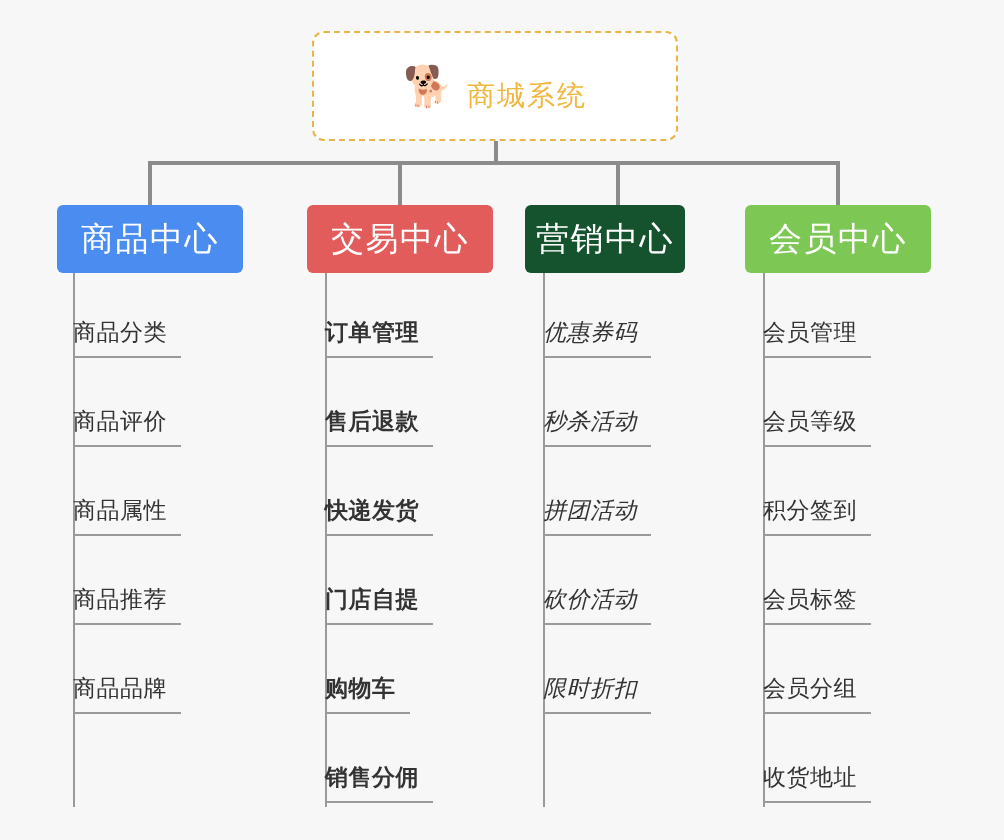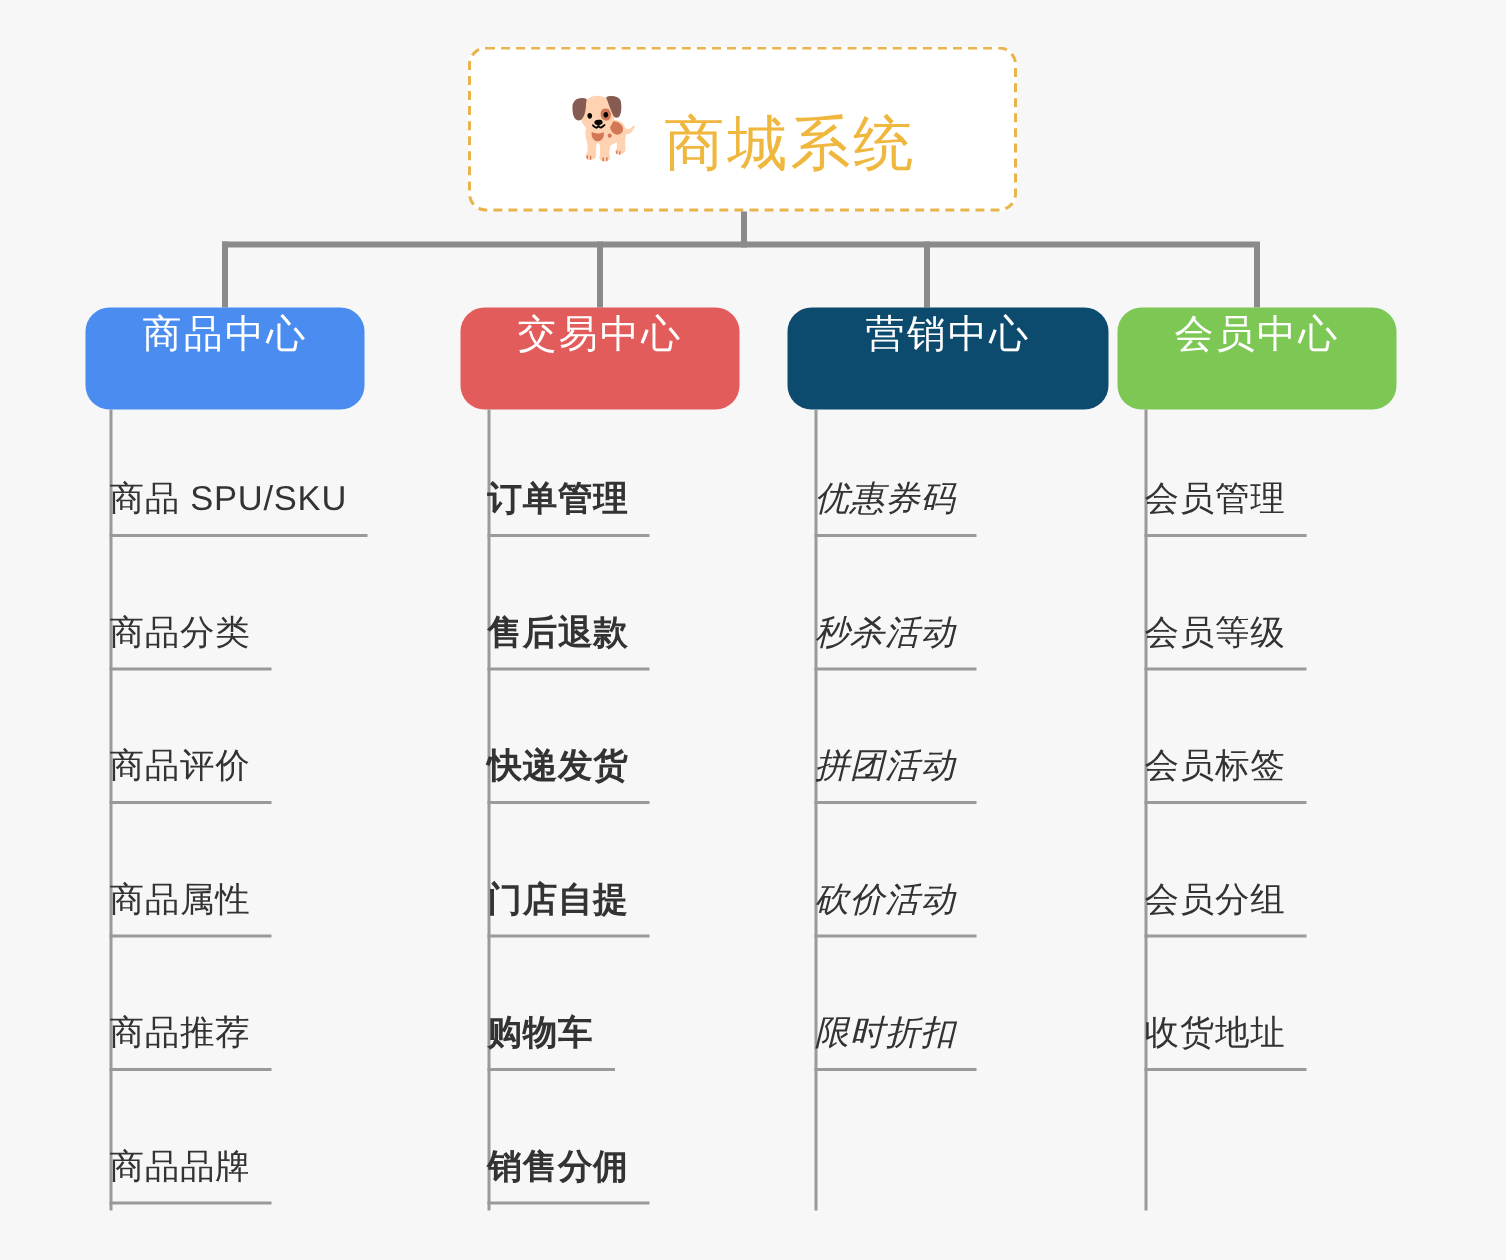--- a/index.html
+++ b/index.html
@@ -38,21 +38,21 @@
     justify-content: center;
     gap: 14px;
   }
   .root-emoji {
     font-family: "DejaVu Sans", sans-serif;
     font-size: 40px;
     line-height: 1;
     color: #f2c14e;
   }
   .root-title {
-    font-size: 40px;
+    font-size: 28px;
     color: #f0b73f;
     letter-spacing: 2px;
     line-height: 1;
     margin-top: 19px;
   }
 
   
   .conn {
     position: absolute;
     background: #8b8b8b;
@@ -77,25 +77,26 @@
 
   
   .column {
     position: absolute;
     top: 205px;
   }
   .cat-box {
     position: relative;
     box-sizing: border-box;
     height: 68px;
-    border-radius: 16px;
+    border-radius: 6px;
     display: flex;
+    align-items: center;
     justify-content: center;
     color: #ffffff;
-    font-size: 26px;
+    font-size: 33px;
     letter-spacing: 1.5px;
   }
 
   
   .trunk {
     position: absolute;
     top: 68px;
     width: 2px;
     background: #9a9a9a;
   }
@@ -144,23 +145,20 @@
     </div>
 
   <div id="columns">
       <div class="column" style="left: 57px; width: 186px;">
         <div class="cat-box" style="background: rgb(74, 140, 240); width: 186px;">
           <span>商品中心</span>
         </div>
         <div class="trunk" style="left: 16px; height: 534px;"></div>
         <div class="leaf-list" style="padding-left: 16px;">
           <div class="leaf">
-            <span class="leaf-inner">商品 SPU/SKU</span>
-          </div>
-          <div class="leaf">
             <span class="leaf-inner">商品分类</span>
           </div>
           <div class="leaf">
             <span class="leaf-inner">商品评价</span>
           </div>
           <div class="leaf">
             <span class="leaf-inner">商品属性</span>
           </div>
           <div class="leaf">
             <span class="leaf-inner">商品推荐</span>
@@ -190,21 +188,21 @@
           </div>
           <div class="leaf">
             <span class="leaf-inner">购物车</span>
           </div>
           <div class="leaf">
             <span class="leaf-inner">销售分佣</span>
           </div>
         </div>
       </div>
       <div class="column" style="left: 525px; width: 186px;">
-        <div class="cat-box" style="background: #0c4a6e; width: 214px;">
+        <div class="cat-box" style="background: #14532d; width: 160px;">
           <span>营销中心</span>
         </div>
         <div class="trunk" style="left: 18px; height: 534px;"></div>
         <div class="leaf-list" style="padding-left: 18px; font-style: italic;">
           <div class="leaf">
             <span class="leaf-inner">优惠券码</span>
           </div>
           <div class="leaf">
             <span class="leaf-inner">秒杀活动</span>
           </div>
@@ -225,20 +223,23 @@
         </div>
         <div class="trunk" style="left: 18px; height: 534px;"></div>
         <div class="leaf-list" style="padding-left: 18px;">
           <div class="leaf">
             <span class="leaf-inner">会员管理</span>
           </div>
           <div class="leaf">
             <span class="leaf-inner">会员等级</span>
           </div>
           <div class="leaf">
+            <span class="leaf-inner">积分签到</span>
+          </div>
+          <div class="leaf">
             <span class="leaf-inner">会员标签</span>
           </div>
           <div class="leaf">
             <span class="leaf-inner">会员分组</span>
           </div>
           <div class="leaf">
             <span class="leaf-inner">收货地址</span>
           </div>
         </div>
       </div>

